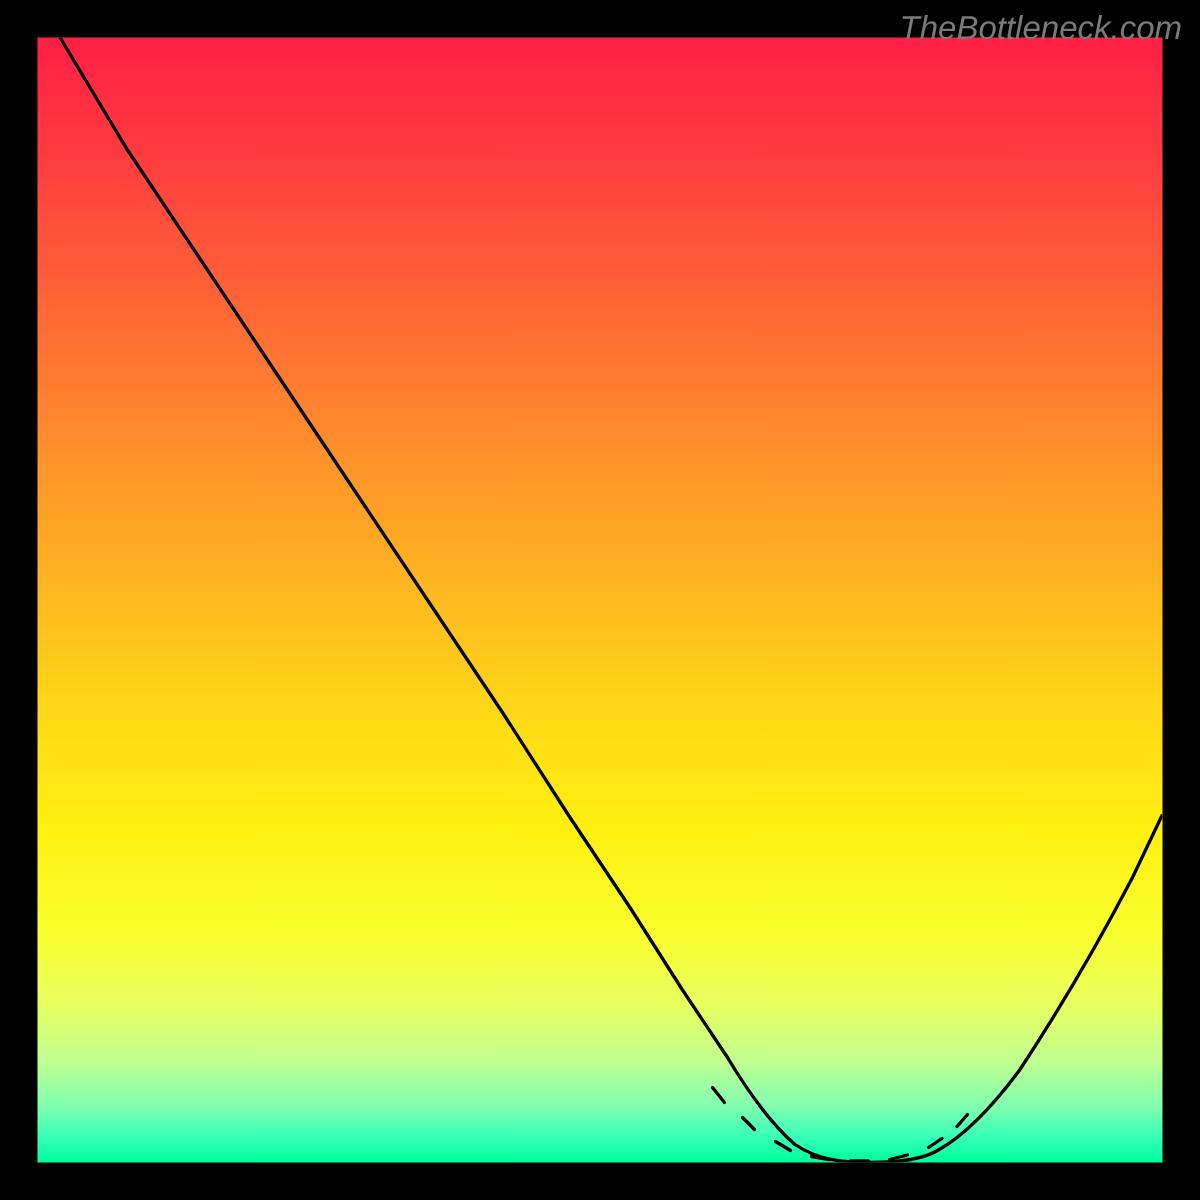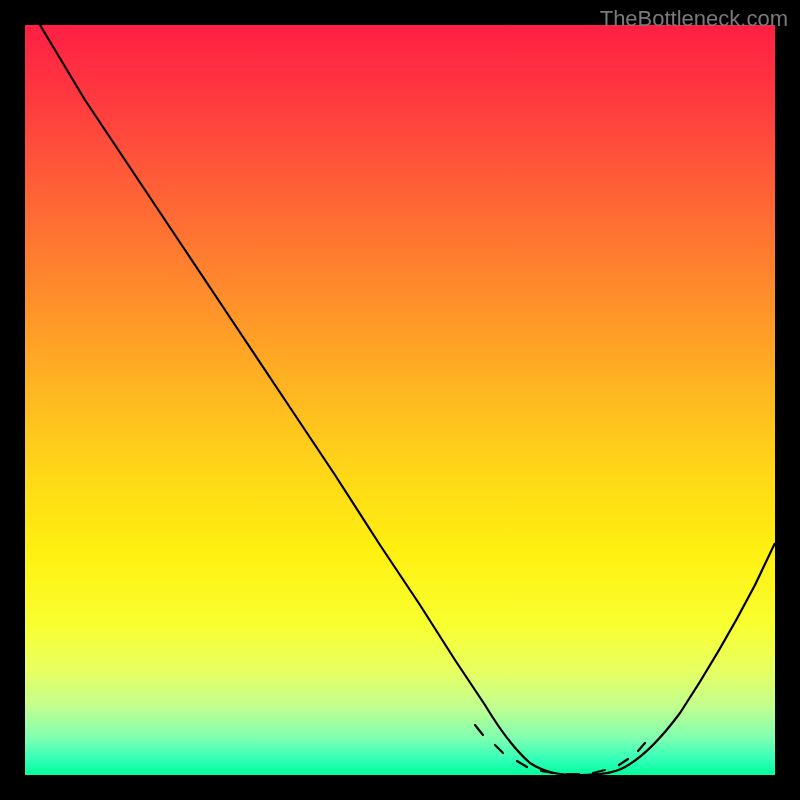--- a/index.html
+++ b/index.html
@@ -1,17 +1,17 @@
 <!DOCTYPE html>
 <html><head>
 <meta charset="utf-8">
 <style>
   * { margin: 0; padding: 0; box-sizing: border-box; }
   body { width: 800px; height: 800px; background: #000; position: relative; font-family: Arial, sans-serif; }
-  .watermark { position: absolute; top: 6px; right: 12px; color: #7a7a7a; font-size: 22px; font-weight: 500; z-index: 10; }
+  .watermark { position: absolute; top: 6px; right: 12px; color: #7a7a7a; font-size: 22px; font-weight: 500; z-index: 10; font-style: italic; }
   .plot-area { position: absolute; left: 25px; top: 25px; width: 750px; height: 750px; }
   .gradient-bg { position: absolute; inset: 0; background: linear-gradient(to bottom,
     #ff1f44 0%,
     #ff3a3f 10%,
     #ff5a38 20%,
     #ff7a30 30%,
     #ff9a28 40%,
     #ffba20 50%,
     #ffd818 60%,
     #fff010 70%,

